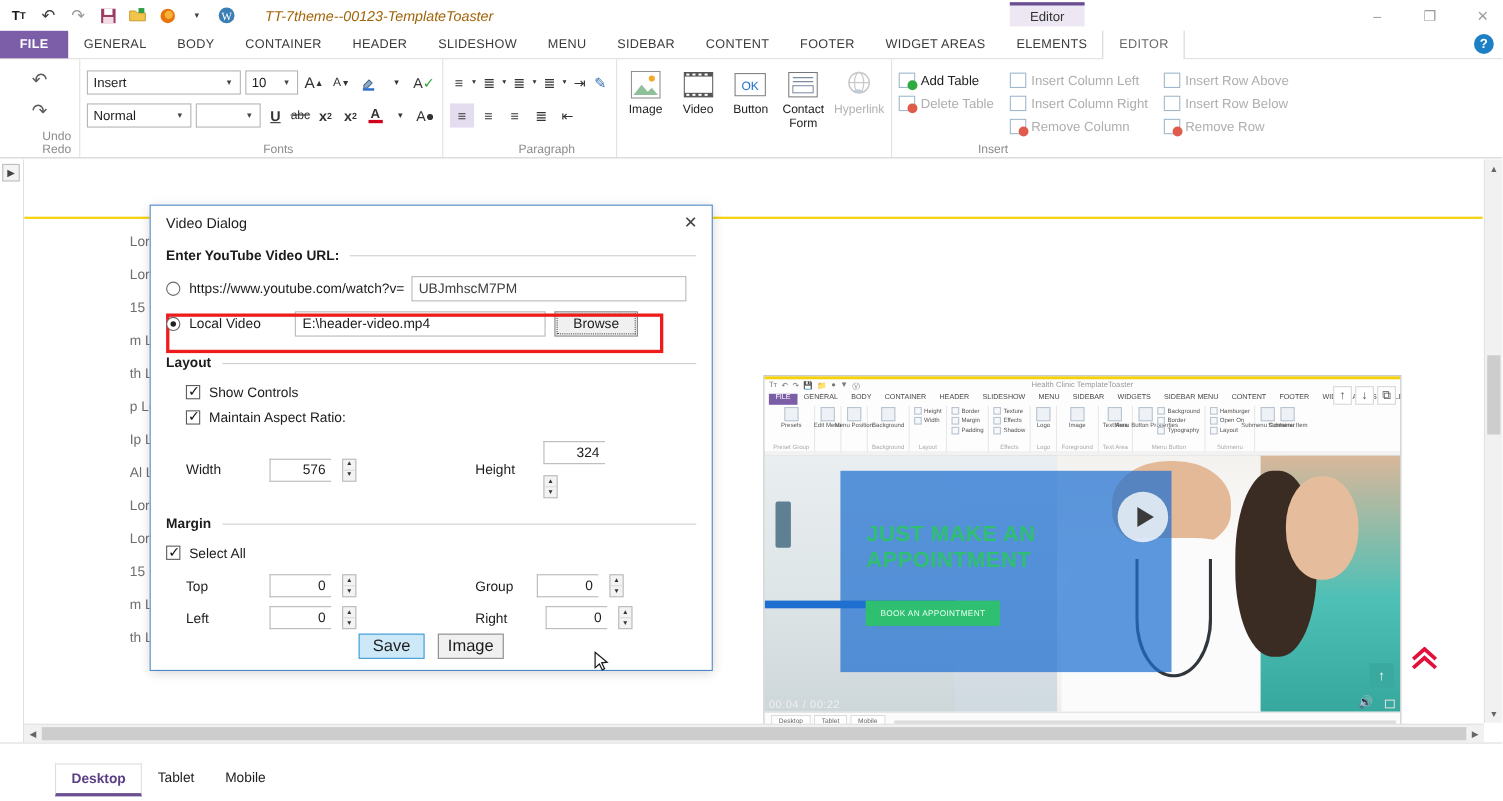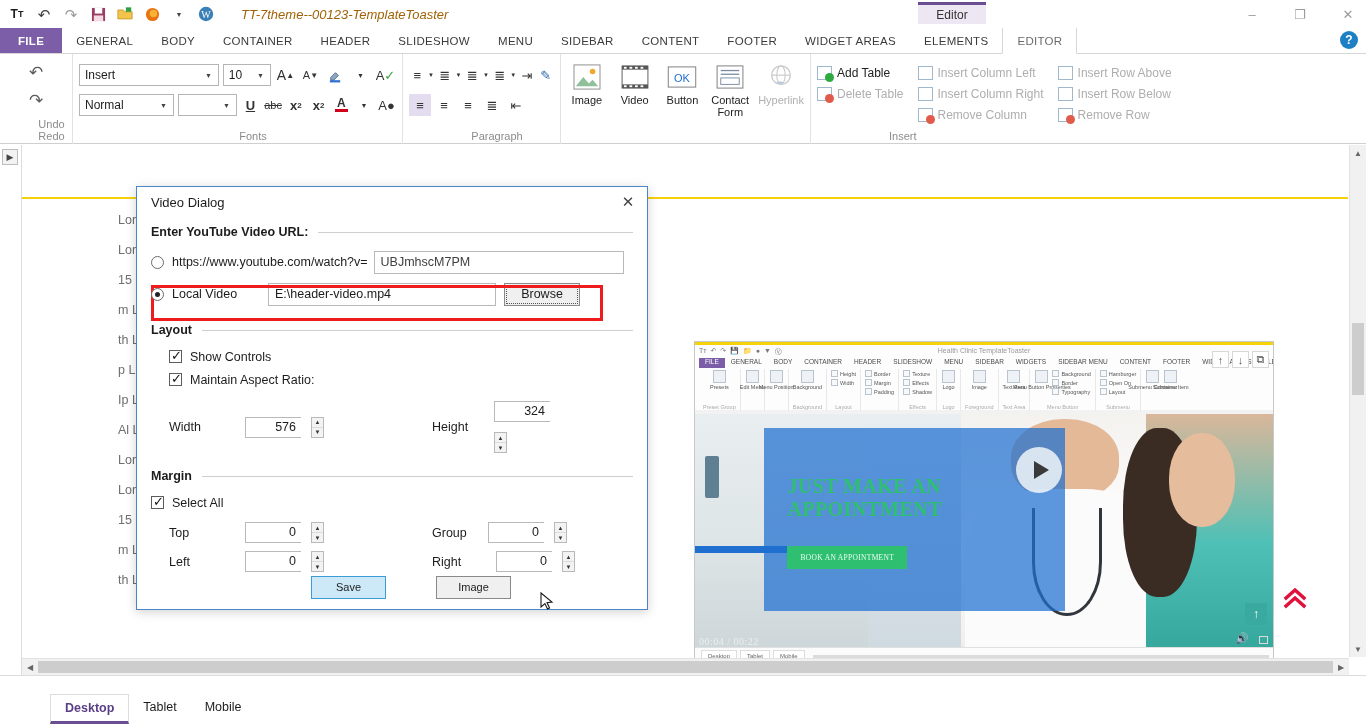--- a/index.html
+++ b/index.html
@@ -89,21 +89,21 @@
   .pv-g .icons { display:flex; gap:3px; align-items:flex-start; }
   .pv-ic { width:15px; display:flex; flex-direction:column; align-items:center; gap:1px; }
   .pv-ic .sq { width:13px; height:13px; border:1px solid #b9c4cf; background:#eef2f6; }
   .pv-ic .cap { font-size:5.5px; color:#555; white-space:nowrap; }
   .pv-ministack { display:flex; flex-direction:column; gap:2px; }
   .pv-mini { font-size:5.5px; color:#555; white-space:nowrap; display:flex; align-items:center; gap:2px; }
   .pv-mini .mk { width:7px; height:7px; border:1px solid #b9c4cf; background:#f6f8fa; flex:none; }
   .pv-toolicons { position:absolute; right:4px; top:6px; display:flex; gap:3px; }
   .pv-tool { width:17px; height:17px; border:1px solid #d8d8d8; background:#fff; display:flex;
              align-items:center; justify-content:center; font-size:11px; color:#555; }
-  .pv-video { position:absolute; left:0; top:72px; right:0; height:235px; overflow:hidden; background:#cfd6db;font-family:Liberation Serif, serif; }
+  .pv-video { position:absolute; left:0; top:72px; right:0; height:235px; overflow:hidden; background:#cfd6db; }
   .vbg { position:absolute; inset:0; background:
       radial-gradient(circle at 78% 58%, #efd9c9 0 11%, rgba(239,217,201,0) 12%),
       linear-gradient(180deg,#e8eef2 0%, #dfe7ec 40%, #cfd9e0 100%); }
   .vlabcab { position:absolute; left:0; top:0; width:30%; bottom:0;
              background:linear-gradient(180deg,#e9eef0 0%,#dfe6e8 50%,#cdd6d9 100%); }
   .vlabcab:before { content:''; position:absolute; left:6%; top:18%; width:14px; height:42px; background:#5f7f92; border-radius:2px; }
   .vlabcab:after { content:''; position:absolute; left:0; top:56%; right:0; height:7px; background:#1f6fd0; }
   .vdoc { position:absolute; left:46%; top:0; width:36%; bottom:0;
           background:linear-gradient(180deg,#f4f2ef 0%,#ffffff 55%,#f0eeea 100%); }
   .vdoc-head { position:absolute; left:24%; top:2%; width:52%; height:34%; border-radius:48% 48% 42% 42%; background:#e3b998; }
@@ -159,22 +159,22 @@
   .chkrow { display:flex; align-items:center; height:23px; font-size:12.5px; }
   .spin { display:flex; align-items:stretch;gap:10px; }
   .spin .sv { width:56px; border:1px solid #b9b9b9; border-right:none; background:#fff; font-size:12.5px;
               text-align:right; padding:2px 5px 0 0; height:21px; }
   .spin .sb { width:13px; border:1px solid #b9b9b9; background:#f3f3f3; display:flex; flex-direction:column; height:21px; }
   .spin .sb span { flex:1; display:flex; align-items:center; justify-content:center; font-size:6px; color:#333; }
   .spin .sb span + span { border-top:1px solid #dcdcdc; }
   .lblcell { font-size:12.5px; color:#1c1c1c; }
   .dlg-foot { position:absolute; left:0; right:0; bottom:0; height:44px; display:flex; align-items:center;
               justify-content:center; gap:12px; }
-  .foot-btn { width:75px; height:23px; display:flex; align-items:center; justify-content:center;
-              font-size:11px; border:1px solid #8a8a8a; background:#f0f0f0;margin-left:38px; }
+  .foot-btn { width:60px; height:23px; display:flex; align-items:center; justify-content:center;
+              font-size:15px; border:1px solid #8a8a8a; background:#f0f0f0; }
   .foot-btn.hover { background:#cde8f7; border-color:#3c9cd6; }
   .cursor { position:absolute; left:540px; top:592px; width:14px; height:20px; }
   
   .statusbar { position:absolute; left:0; bottom:0; right:0; height:53px; background:#fff; border-top:1px solid #dcdcdc; }
   .dev-tabs { position:absolute; left:50px; top:18px; display:flex; }
   .dev-tab { padding:6px 14px; font-size:12.5px; color:#1c1c1c; background:#fff; }
   .dev-tab.active { color:#5b3f86; font-weight:bold; border:1px solid #dcdcdc; border-bottom:3px solid #6b4e91; }
   .scrolltop { position:absolute; right:58px; bottom:61px; color:#e0123c; font-size:22px; line-height:1; }
 </style>
 </head>

